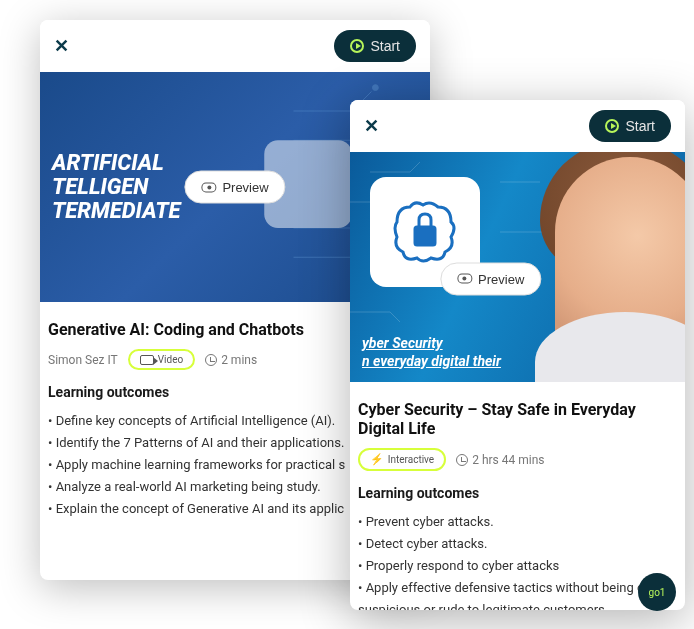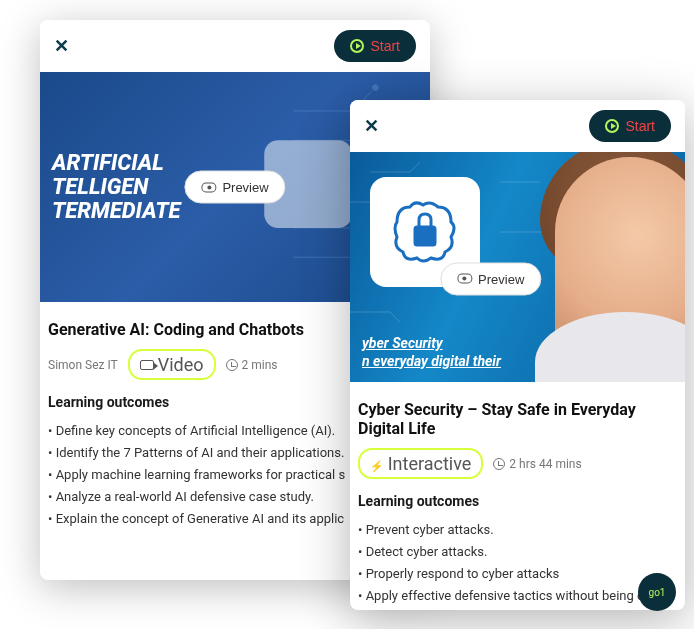--- a/index.html
+++ b/index.html
@@ -46,21 +46,21 @@
   }
   .close-x {
     color: #0b3a4a;
     font-size: 18px;
     font-weight: 600;
     cursor: pointer;
     line-height: 1;
   }
   .start-btn {
     background: #0b2f3a;
-    color: #ef4444;
+    color: #e5e5e5;
     border: none;
     padding: 8px 16px;
     border-radius: 20px;
     font-size: 14px;
     font-weight: 500;
     display: flex;
     align-items: center;
     gap: 6px;
     cursor: pointer;
   }
@@ -123,21 +123,21 @@
   .body {
     padding: 18px 8px 14px;
     color:#1a1a1a;
     flex:1;
     overflow:hidden;
   }
   .course-title { font-size:16px; font-weight:700; margin-bottom:10px; color:#111;}
   .meta-row { display:flex; align-items:center; gap:10px; font-size:12px; color:#777; margin-bottom:14px; flex-wrap:wrap;}
   .tag {
     display:inline-flex; align-items:center; gap:4px;
-    padding:3px 10px; border-radius:14px; font-size:18px; color:#555;
+    padding:3px 10px; border-radius:14px; font-size:10px; color:#555;
     border:2px solid #d7ff3a; background:#fff;
   }
   .clock { width:12px; height:12px; border:1.5px solid #777; border-radius:50%; position:relative; display:inline-block;}
   .clock::after { content:""; position:absolute; left:50%; top:50%; width:4px; height:4px; border-left:1.2px solid #777; border-bottom:1.2px solid #777; transform:translate(-1px,-3px);}
   .outcomes-h { font-size:14px; font-weight:700; margin-bottom:10px;}
   .outcomes { font-size:13px; color:#333; line-height:1.7;}
   .outcomes div::before { content:"• "; }
 
   .badge-circle {
     position:absolute; right:18px; bottom:18px; width:38px; height:38px; border-radius:50%;
@@ -200,21 +200,21 @@
       <span style="display:inline-flex;align-items:center;gap:4px;">
         <span class="clock"></span>
         <span>2 mins</span>
       </span>
     </div>
     <div class="outcomes-h">Learning outcomes</div>
     <div class="outcomes">
       <div>Define key concepts of Artificial Intelligence (AI).</div>
       <div>Identify the 7 Patterns of AI and their applications.</div>
       <div>Apply machine learning frameworks for practical s</div>
-      <div>Analyze a real-world AI defensive case study.</div>
+      <div>Analyze a real-world AI marketing being study.</div>
       <div>Explain the concept of Generative AI and its applic</div>
     </div>
   </div>
 </div>
 
 <div class="card card-b">
   <div class="topbar">
     <span class="close-x">✕</span>
     <button class="start-btn">
       <span class="play"></span>

